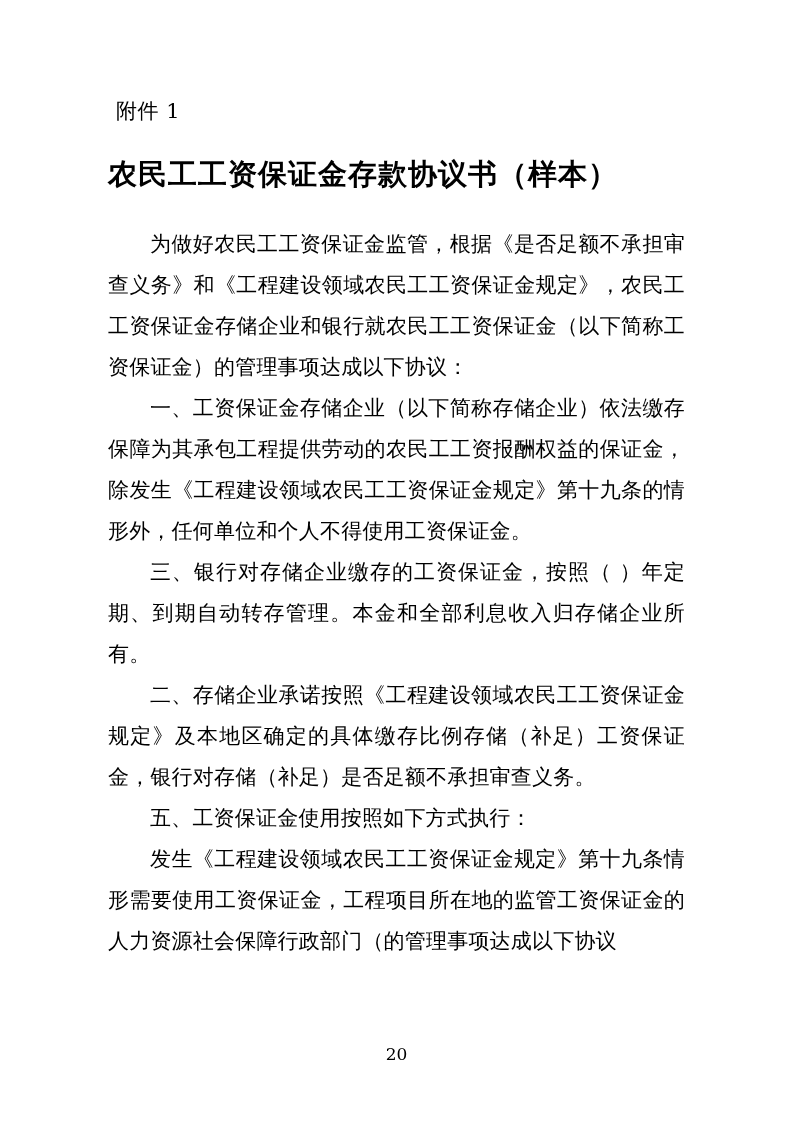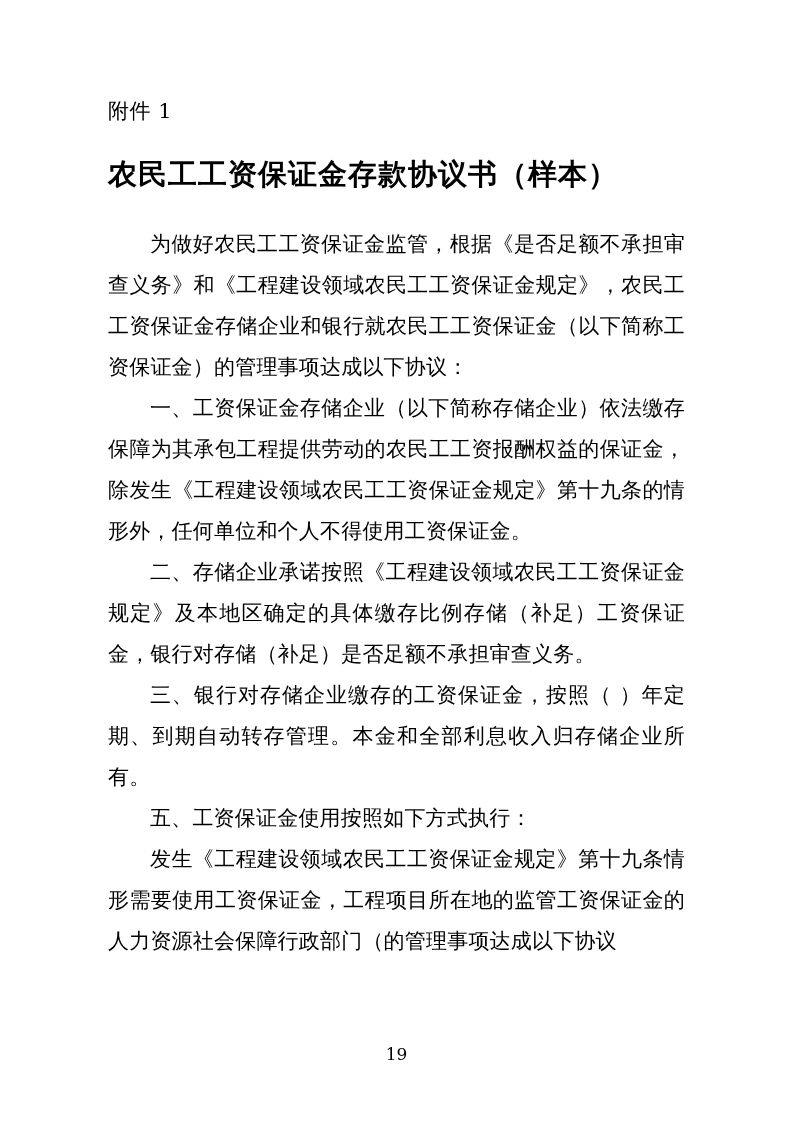--- a/index.html
+++ b/index.html
@@ -20,21 +20,21 @@
     width: 793px;
     height: 1122px;
     box-sizing: border-box;
     padding: 96px 108px 40px 108px;
   }
   .attachment-label {
     font-family: "DejaVu Serif", "Liberation Serif", serif;
     font-size: 21px;
     line-height: 1.5;
     letter-spacing: 0.5px;
-    margin: 0 0 26px 0;
+    margin: 0 0 26px 8px;
   }
   .doc-title {
     font-family: "DejaVu Serif", "Liberation Serif", serif;
     font-weight: bold;
     font-size: 29px;
     letter-spacing: 1px;
     margin: 0 0 30px 0;
     line-height: 1.4;
   }
   .body-text {
@@ -64,21 +64,21 @@
 
 <div class="page">
 
   <div class="attachment-label">附件 1</div>
 
   <h1 class="doc-title">农民工工资保证金存款协议书（样本）</h1>
 
   <div class="body-text">
     <p>为做好农民工工资保证金监管，根据《是否足额不承担审查义务》和《工程建设领域农民工工资保证金规定》，农民工工资保证金存储企业和银行就农民工工资保证金（以下简称工资保证金）的管理事项达成以下协议：</p>
     <p>一、工资保证金存储企业（以下简称存储企业）依法缴存保障为其承包工程提供劳动的农民工工资报酬权益的保证金，除发生《工程建设领域农民工工资保证金规定》第十九条的情形外，任何单位和个人不得使用工资保证金。</p>
+    <p>三、银行对存储企业缴存的工资保证金，按照（  ）年定期、到期自动转存管理。本金和全部利息收入归存储企业所有。</p>
     <p>二、存储企业承诺按照《工程建设领域农民工工资保证金规定》及本地区确定的具体缴存比例存储（补足）工资保证金，银行对存储（补足）是否足额不承担审查义务。</p>
-    <p>三、银行对存储企业缴存的工资保证金，按照（  ）年定期、到期自动转存管理。本金和全部利息收入归存储企业所有。</p>
     <p>五、工资保证金使用按照如下方式执行：</p>
     <p>发生《工程建设领域农民工工资保证金规定》第十九条情形需要使用工资保证金，工程项目所在地的监管工资保证金的人力资源社会保障行政部门（的管理事项达成以下协议</p>
   </div>
 
-  <div class="page-number">19</div>
+  <div class="page-number">20</div>
 
 </div>
 
 </body></html>

